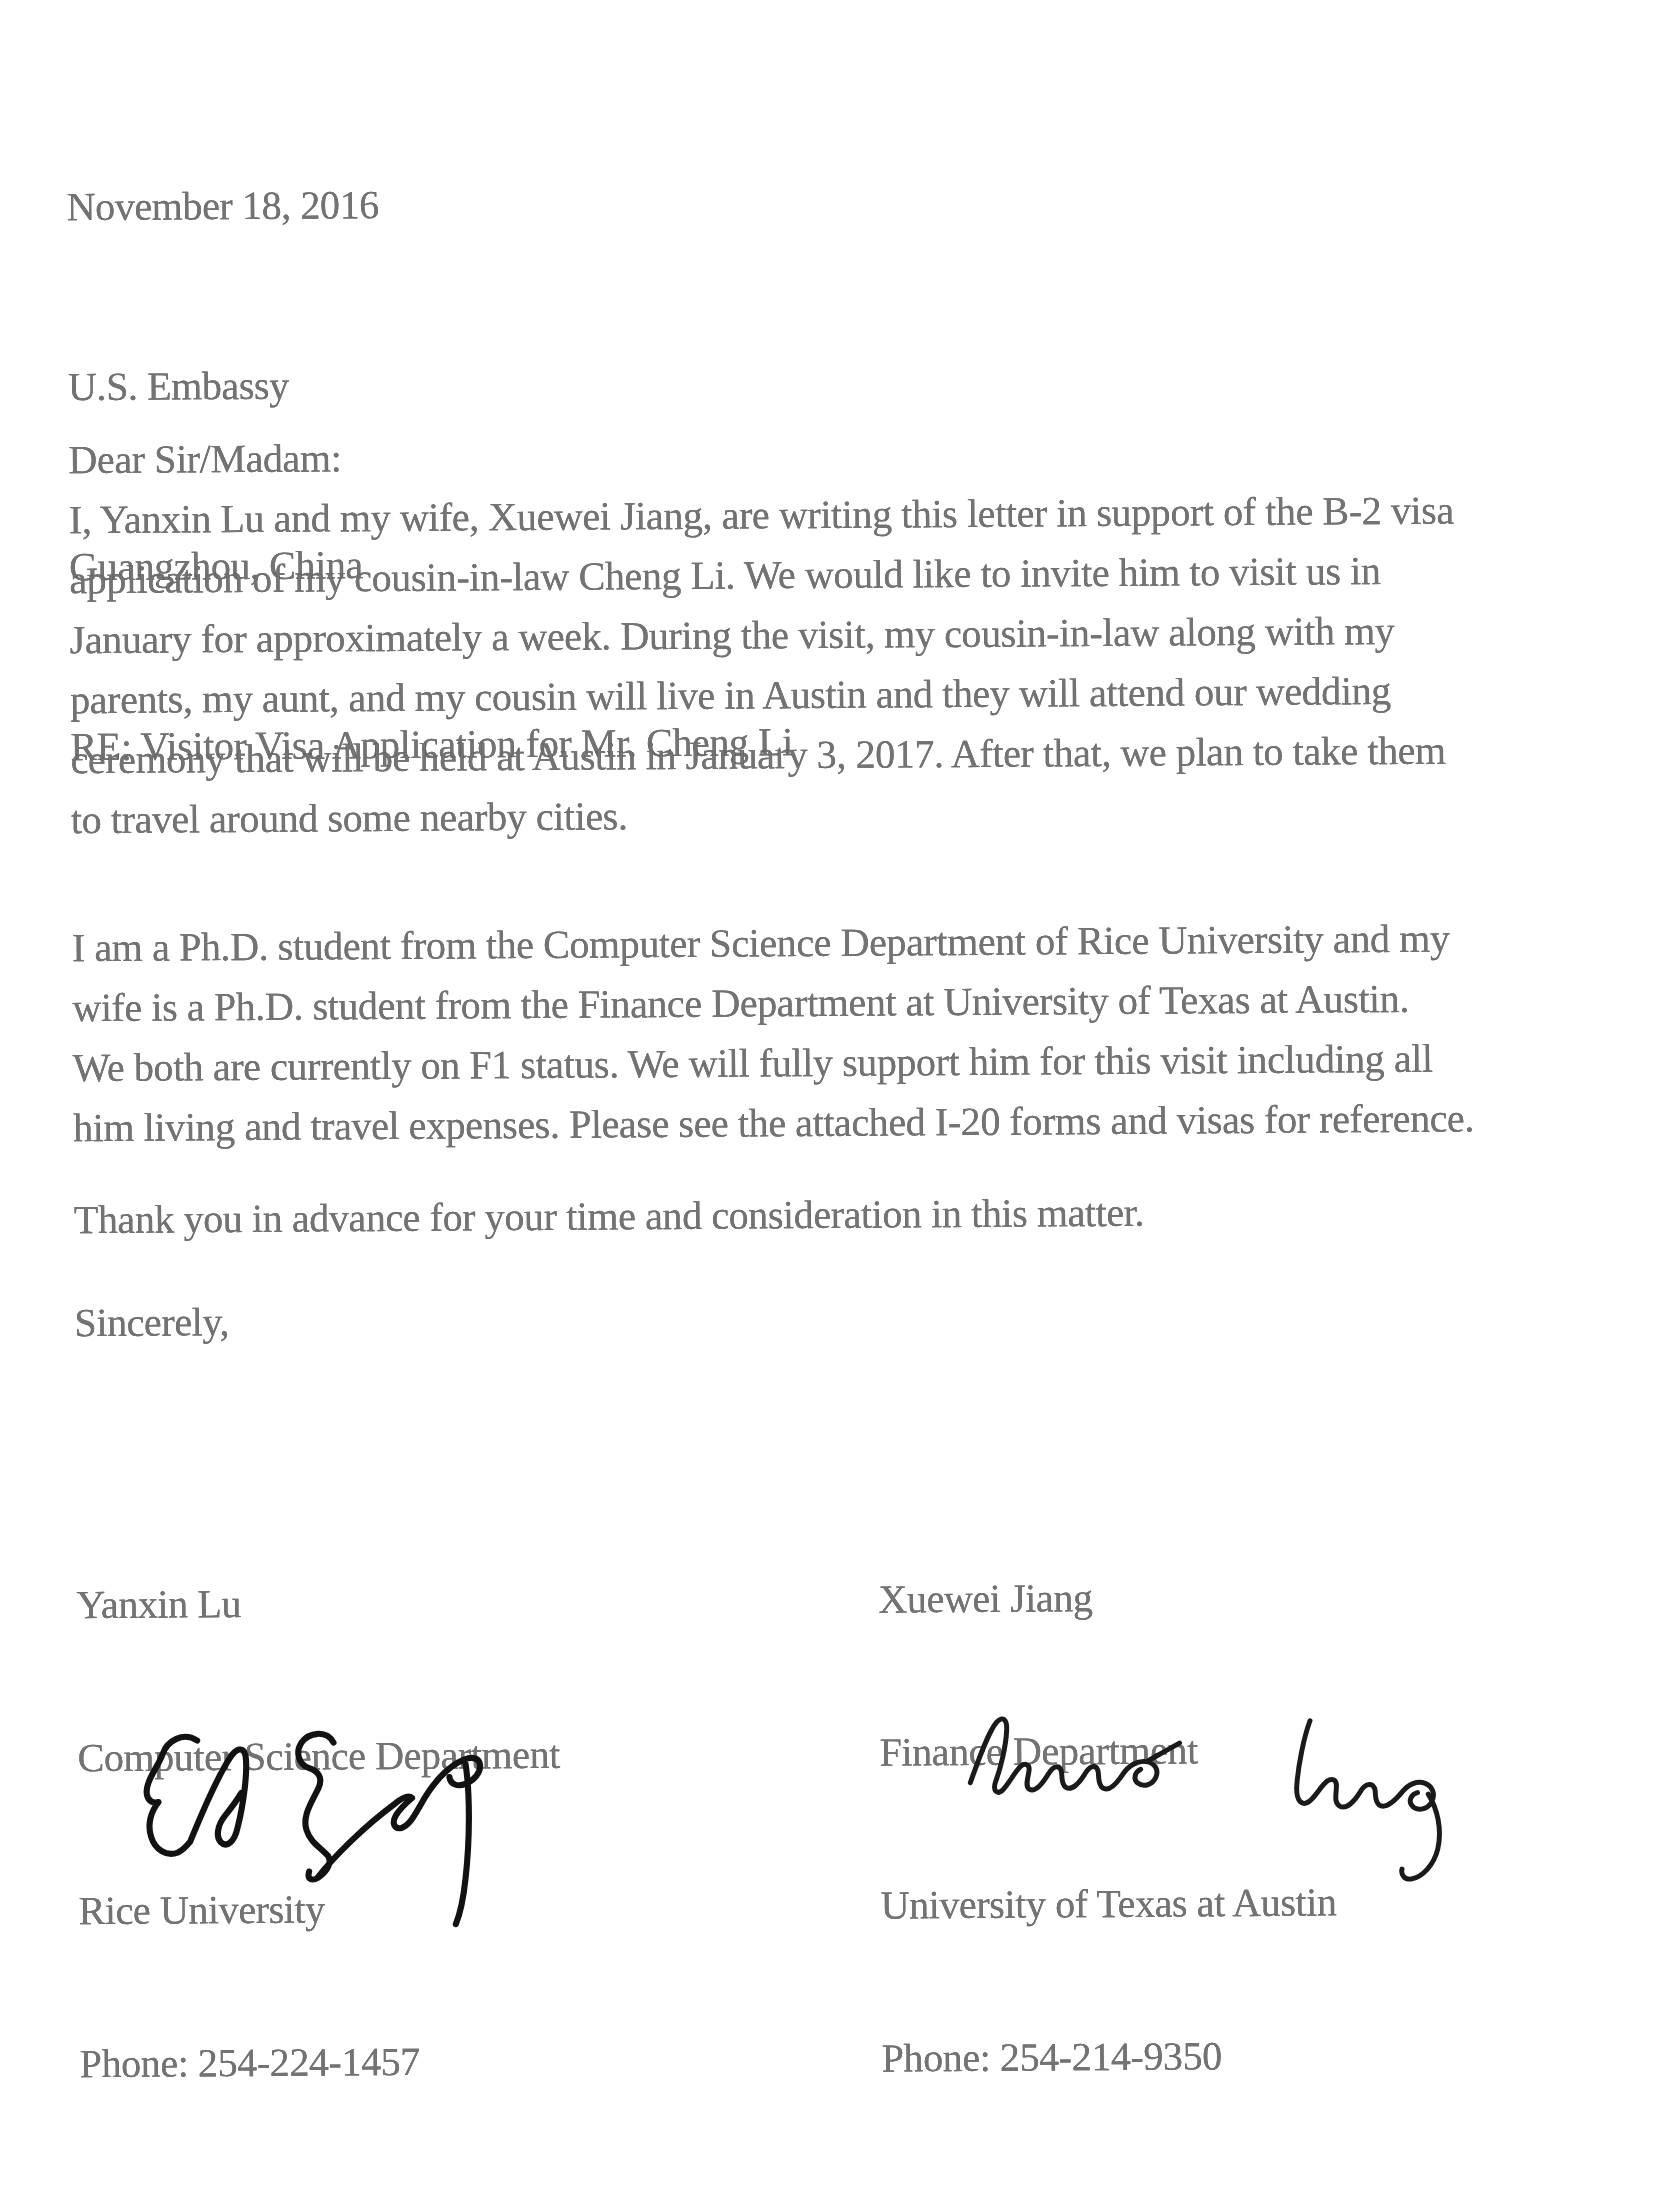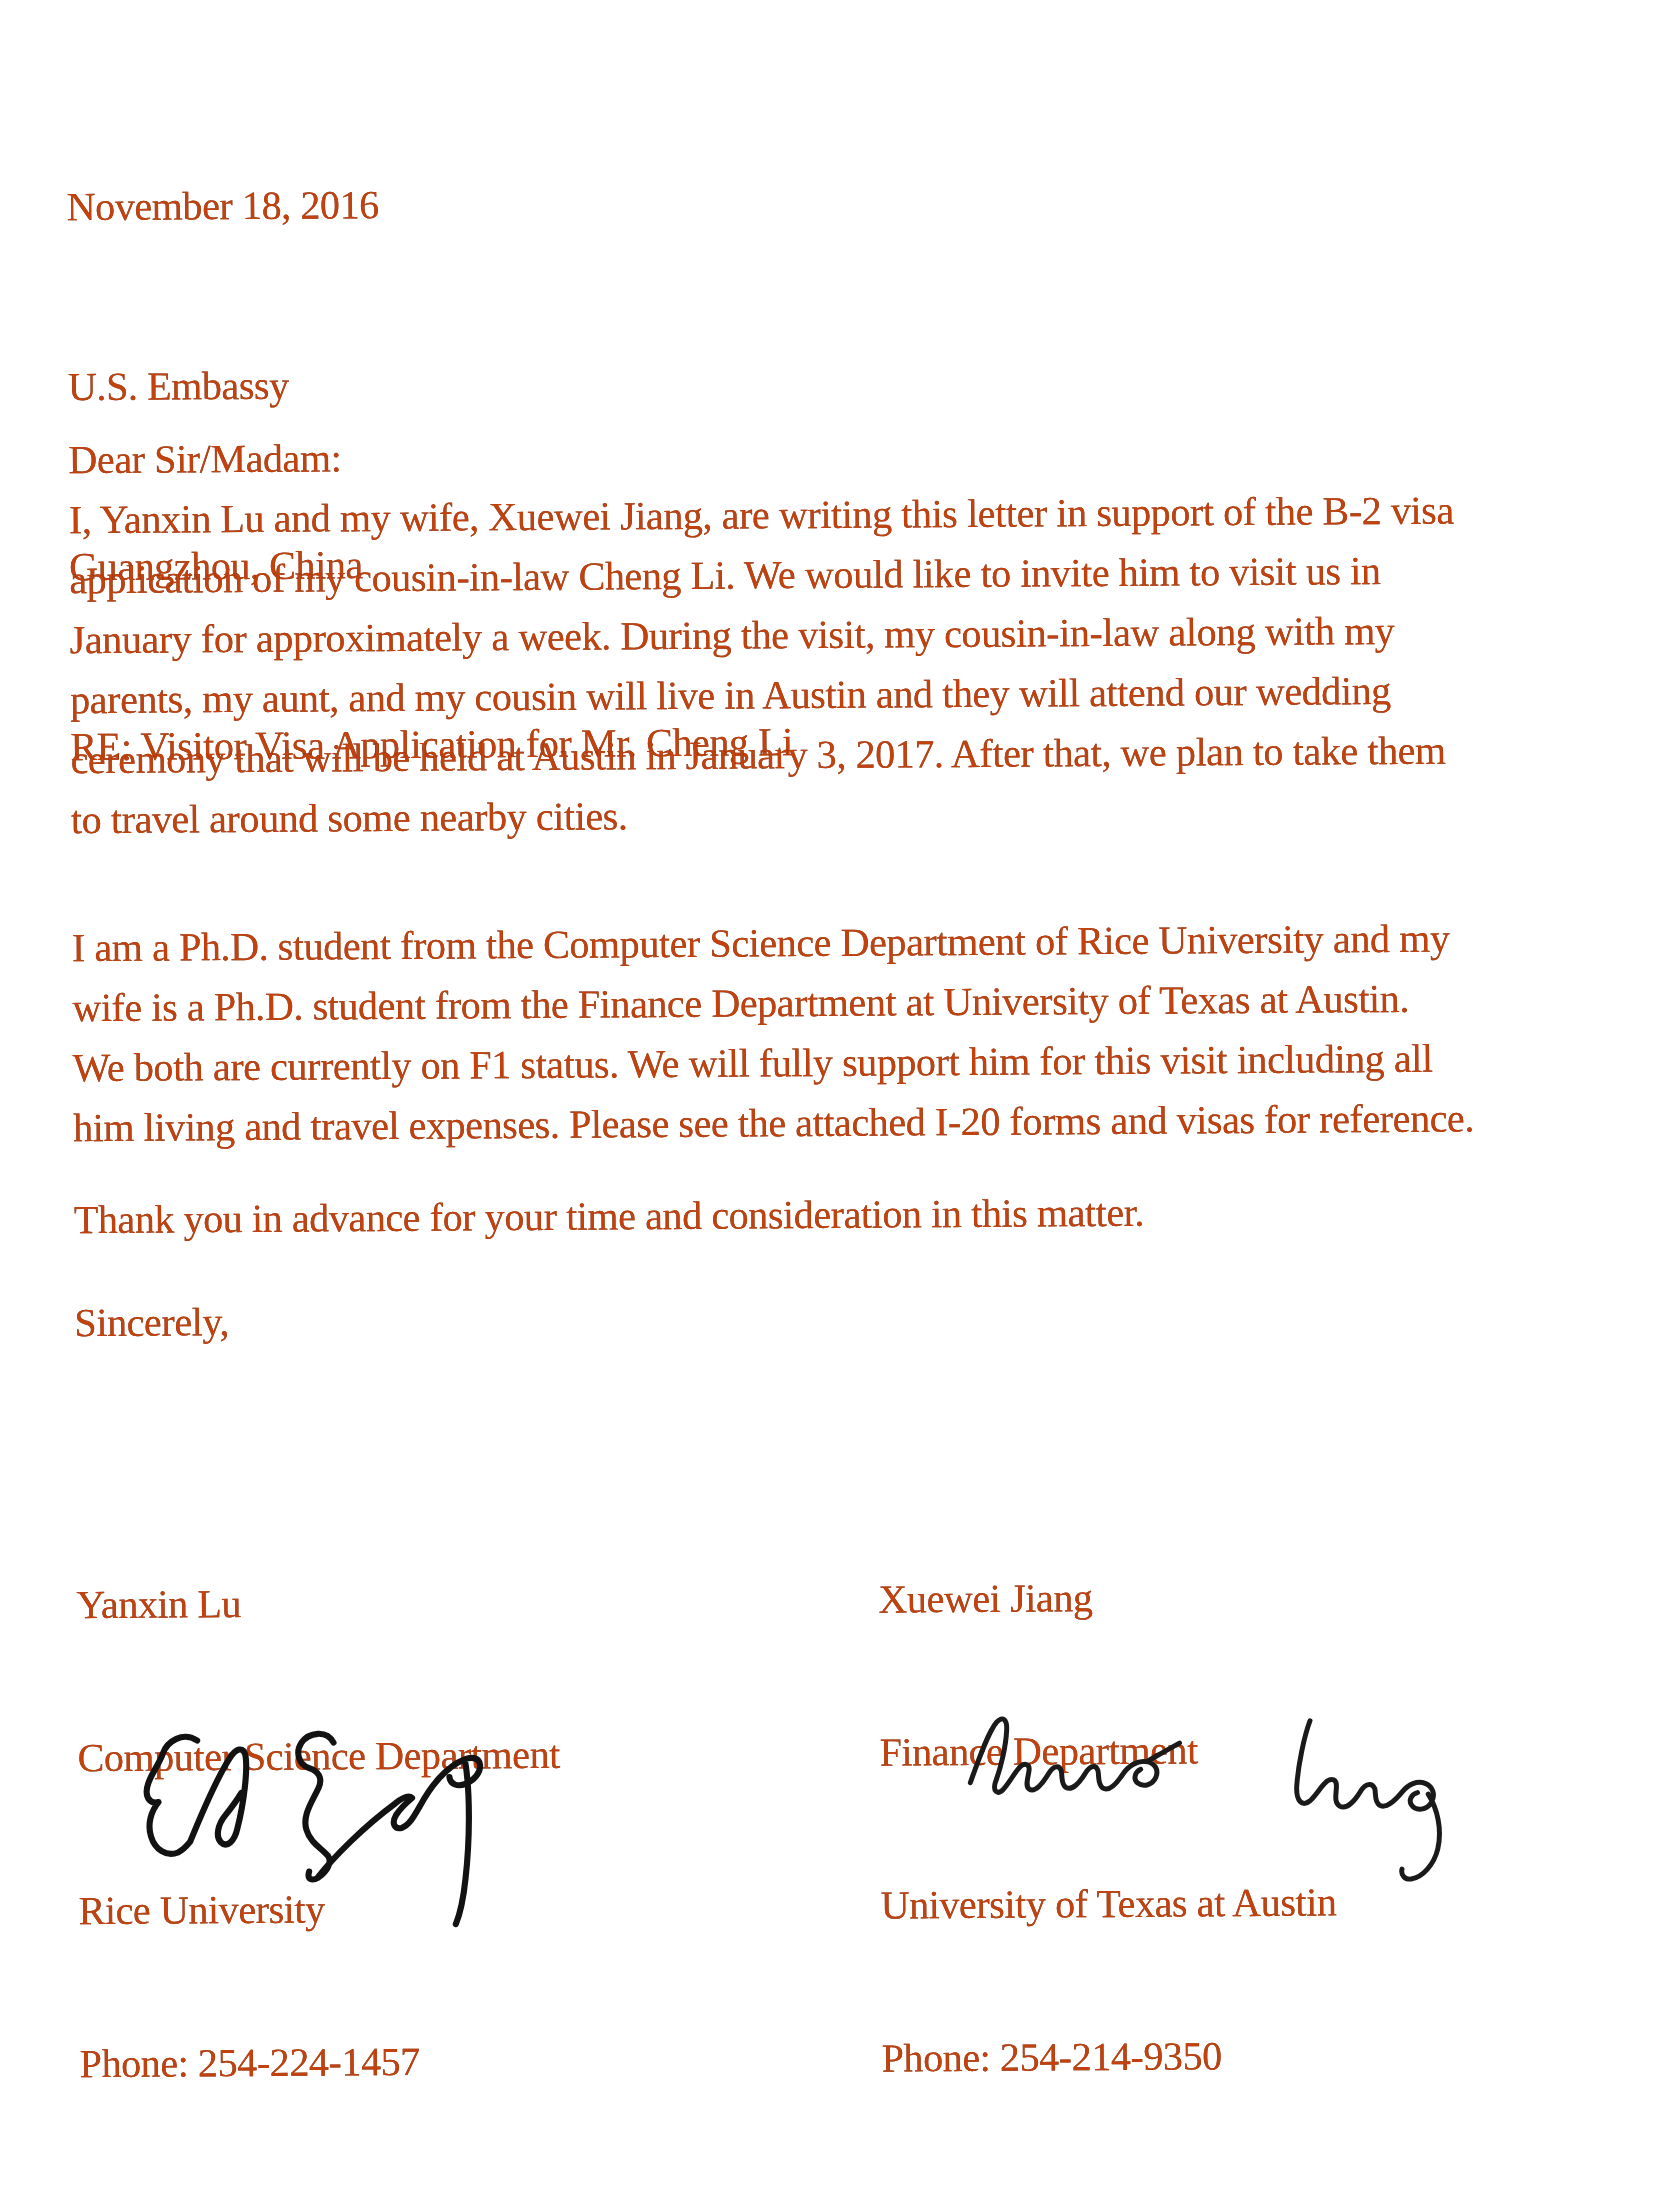--- a/index.html
+++ b/index.html
@@ -7,21 +7,21 @@
     padding: 0;
     background: #ffffff;
   }
   .page {
     position: relative;
     width: 1656px;
     height: 2205px;
     background: #ffffff;
     overflow: hidden;
     font-family: "Liberation Serif", "DejaVu Serif", serif;
-    color: #c2410c;
+    color: #737373;
   }
   
   .content {
     position: absolute;
     inset: 0;
     transform: rotate(-0.4deg);
     transform-origin: 828px 1103px;
   }
   .block {
     position: absolute;

